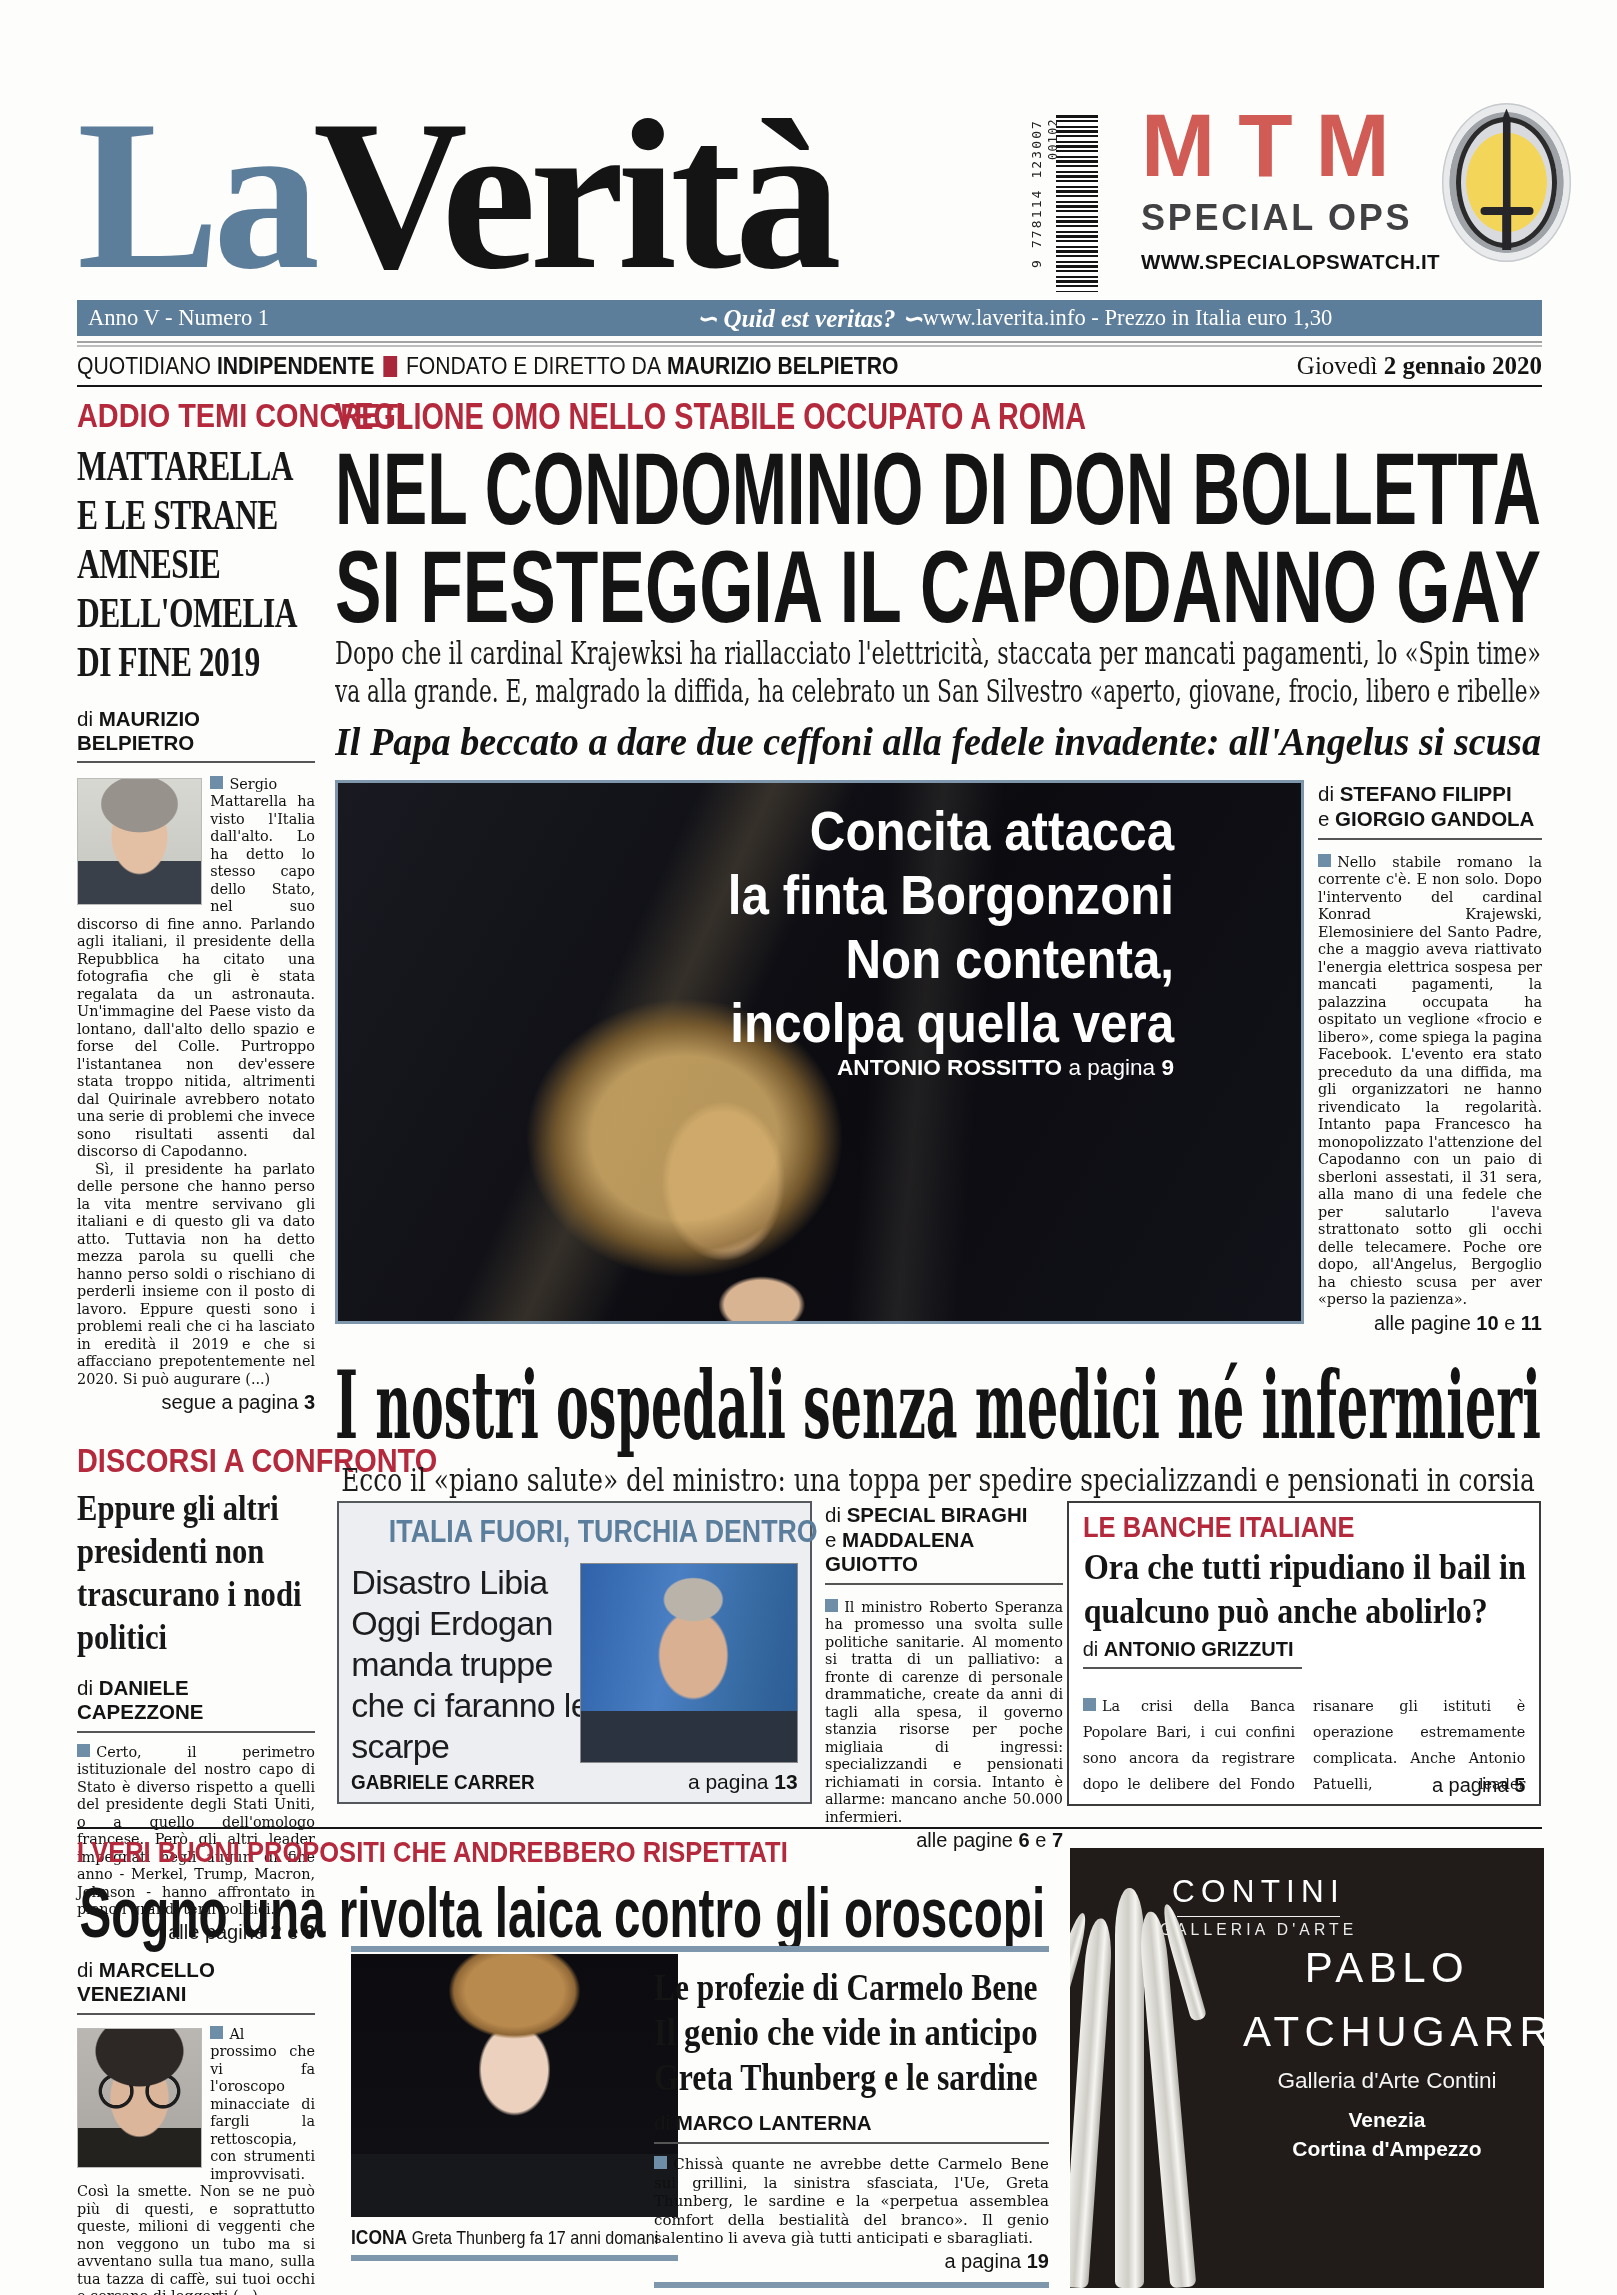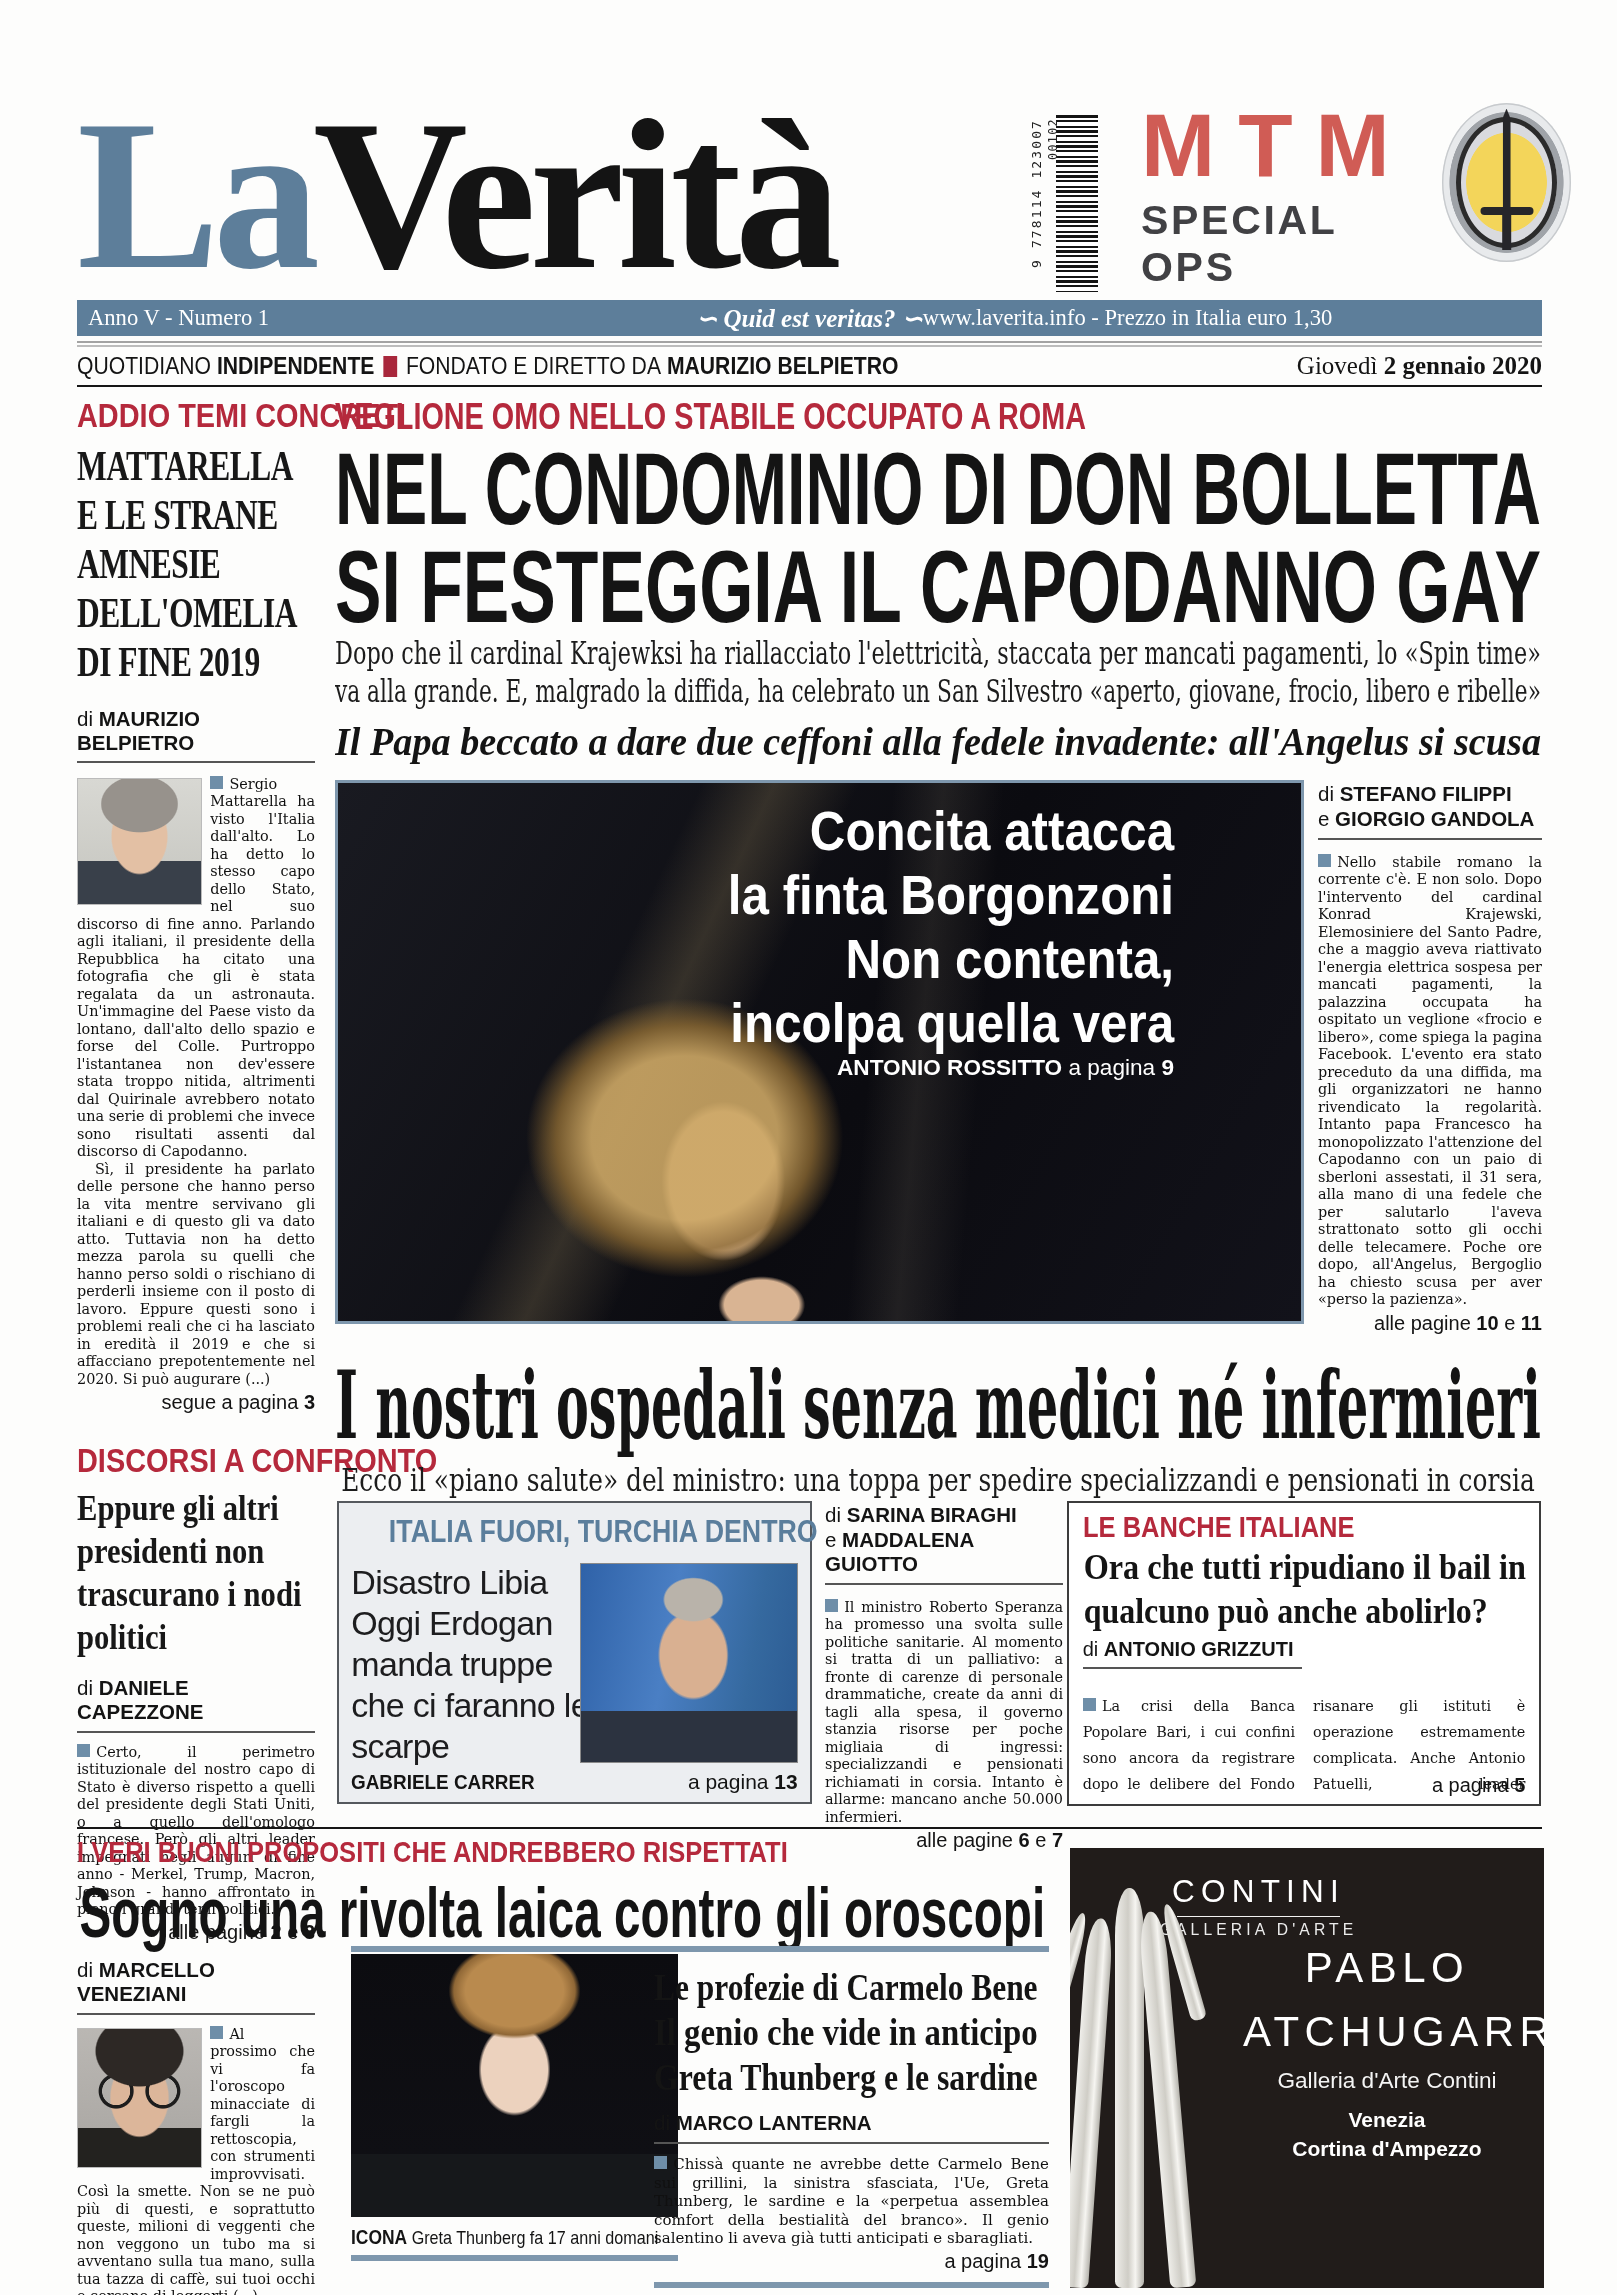--- a/index.html
+++ b/index.html
@@ -16,21 +16,21 @@
   .barcode-box { position:absolute; left:1028px; top:115px; width:70px; height:177px; }
   .barcode-bars { position:absolute; right:0; top:0; width:42px; height:100%;
       background:repeating-linear-gradient(180deg,#141414 0 3.4px,#fff 3.4px 5.5px,#141414 5.5px 6.8px,#fff 6.8px 11px,#141414 11px 13px,#fff 13px 15px); }
   .bc-num { position:absolute; left:1.4px; top:4.1px; writing-mode:vertical-rl; transform:rotate(180deg);
       font-family:"DejaVu Sans Mono", monospace; font-size:13px; letter-spacing:2.1px; color:#222; }
   .bc-top { position:absolute; left:18px; top:2.7px; writing-mode:vertical-rl; transform:rotate(180deg);
       font-family:"DejaVu Sans Mono", monospace; font-size:11.6px; letter-spacing:1.4px; color:#222; }
 
   .mtm { position:absolute; left:1141px; top:101px; width:301px; }
   .mtm-brand { font-weight:bold; font-size:89px; line-height:1; color:#d05c55; letter-spacing:23px; }
-  .mtm-ops   { font-weight:bold; font-size:41px; color:#414144; letter-spacing:2.7px; margin-top:6.8px; }
+  .mtm-ops   { font-weight:bold; font-size:36px; color:#414144; letter-spacing:2.7px; margin-top:6.8px; }
   .mtm-url   { font-weight:bold; font-size:20.5px; color:#121212; margin-top:11px; letter-spacing:0.3px; }
 
   .badge { position:absolute; left:1442px; top:103px; width:129px; height:159px; }
   .badge-oval { position:absolute; inset:0; border-radius:50%;
       background:radial-gradient(closest-side,#f3d55a 0 62%,#d9dade 63% 78%,#9fa3a8 79% 88%,#e8eaec 89% 100%);
       box-shadow:0 0 0 1.4px #c7cacd inset; }
   .badge-ring { position:absolute; inset:13.7px; border-radius:50%; border:5.5px solid #2b2b2b; }
   .dagger-blade { position:absolute; left:50%; top:5.5px; width:8.2px; height:103px; background:#26262a;
       transform:translateX(-50%); clip-path:polygon(50% 0,100% 10%,100% 100%,0 100%,0 10%); }
   .dagger-guard { position:absolute; left:50%; top:104px; width:53px; height:8.2px; background:#26262a;
@@ -297,21 +297,21 @@
       <div class="t-hl">Disastro Libia Oggi Erdogan manda truppe che ci faranno le scarpe</div>
       <div class="t-photo"></div>
     </div>
     <div class="t-foot">
       <span class="by"><span class="cnd" style="transform:scaleX(.9)">GABRIELE CARRER</span></span>
       <span><span>a pagina</span> <b>13</b></span>
     </div>
   </div>
 
   <div class="col-sarina">
-    <div class="byline" style="margin-top:0"><span>di</span> <b>SARINA BIRAGHI</b></div>
+    <div class="byline" style="margin-top:0"><span>di</span> <b>SPECIAL BIRAGHI</b></div>
     <div class="byline" style="margin-top:1.4px"><span>e</span> <b>MADDALENA GUIOTTO</b></div>
     <div class="bl-rule"></div>
     <div class="body" style="margin-top:13.7px">
       <p><span class="bullet"></span><span>Il ministro Roberto Speranza ha promesso una svolta sulle politiche sanitarie. Al momento si tratta di un palliativo: a fronte di carenze di personale drammatiche, create da anni di tagli alla spesa, il governo stanzia risorse per poche migliaia di ingressi: specializzandi e pensionati richiamati in corsia. Intanto è allarme: mancano anche 50.000 infermieri.</span></p>
     </div>
     <div class="pageref"><span>alle pagine</span> <b>6</b> <span>e</span> <b>7</b></div>
   </div>
 
   <div class="box-banche">
     <div class="kicker" style="font-size:30px"><span class="cnd" style="transform:scaleX(.85)">LE BANCHE ITALIANE</span></div>

